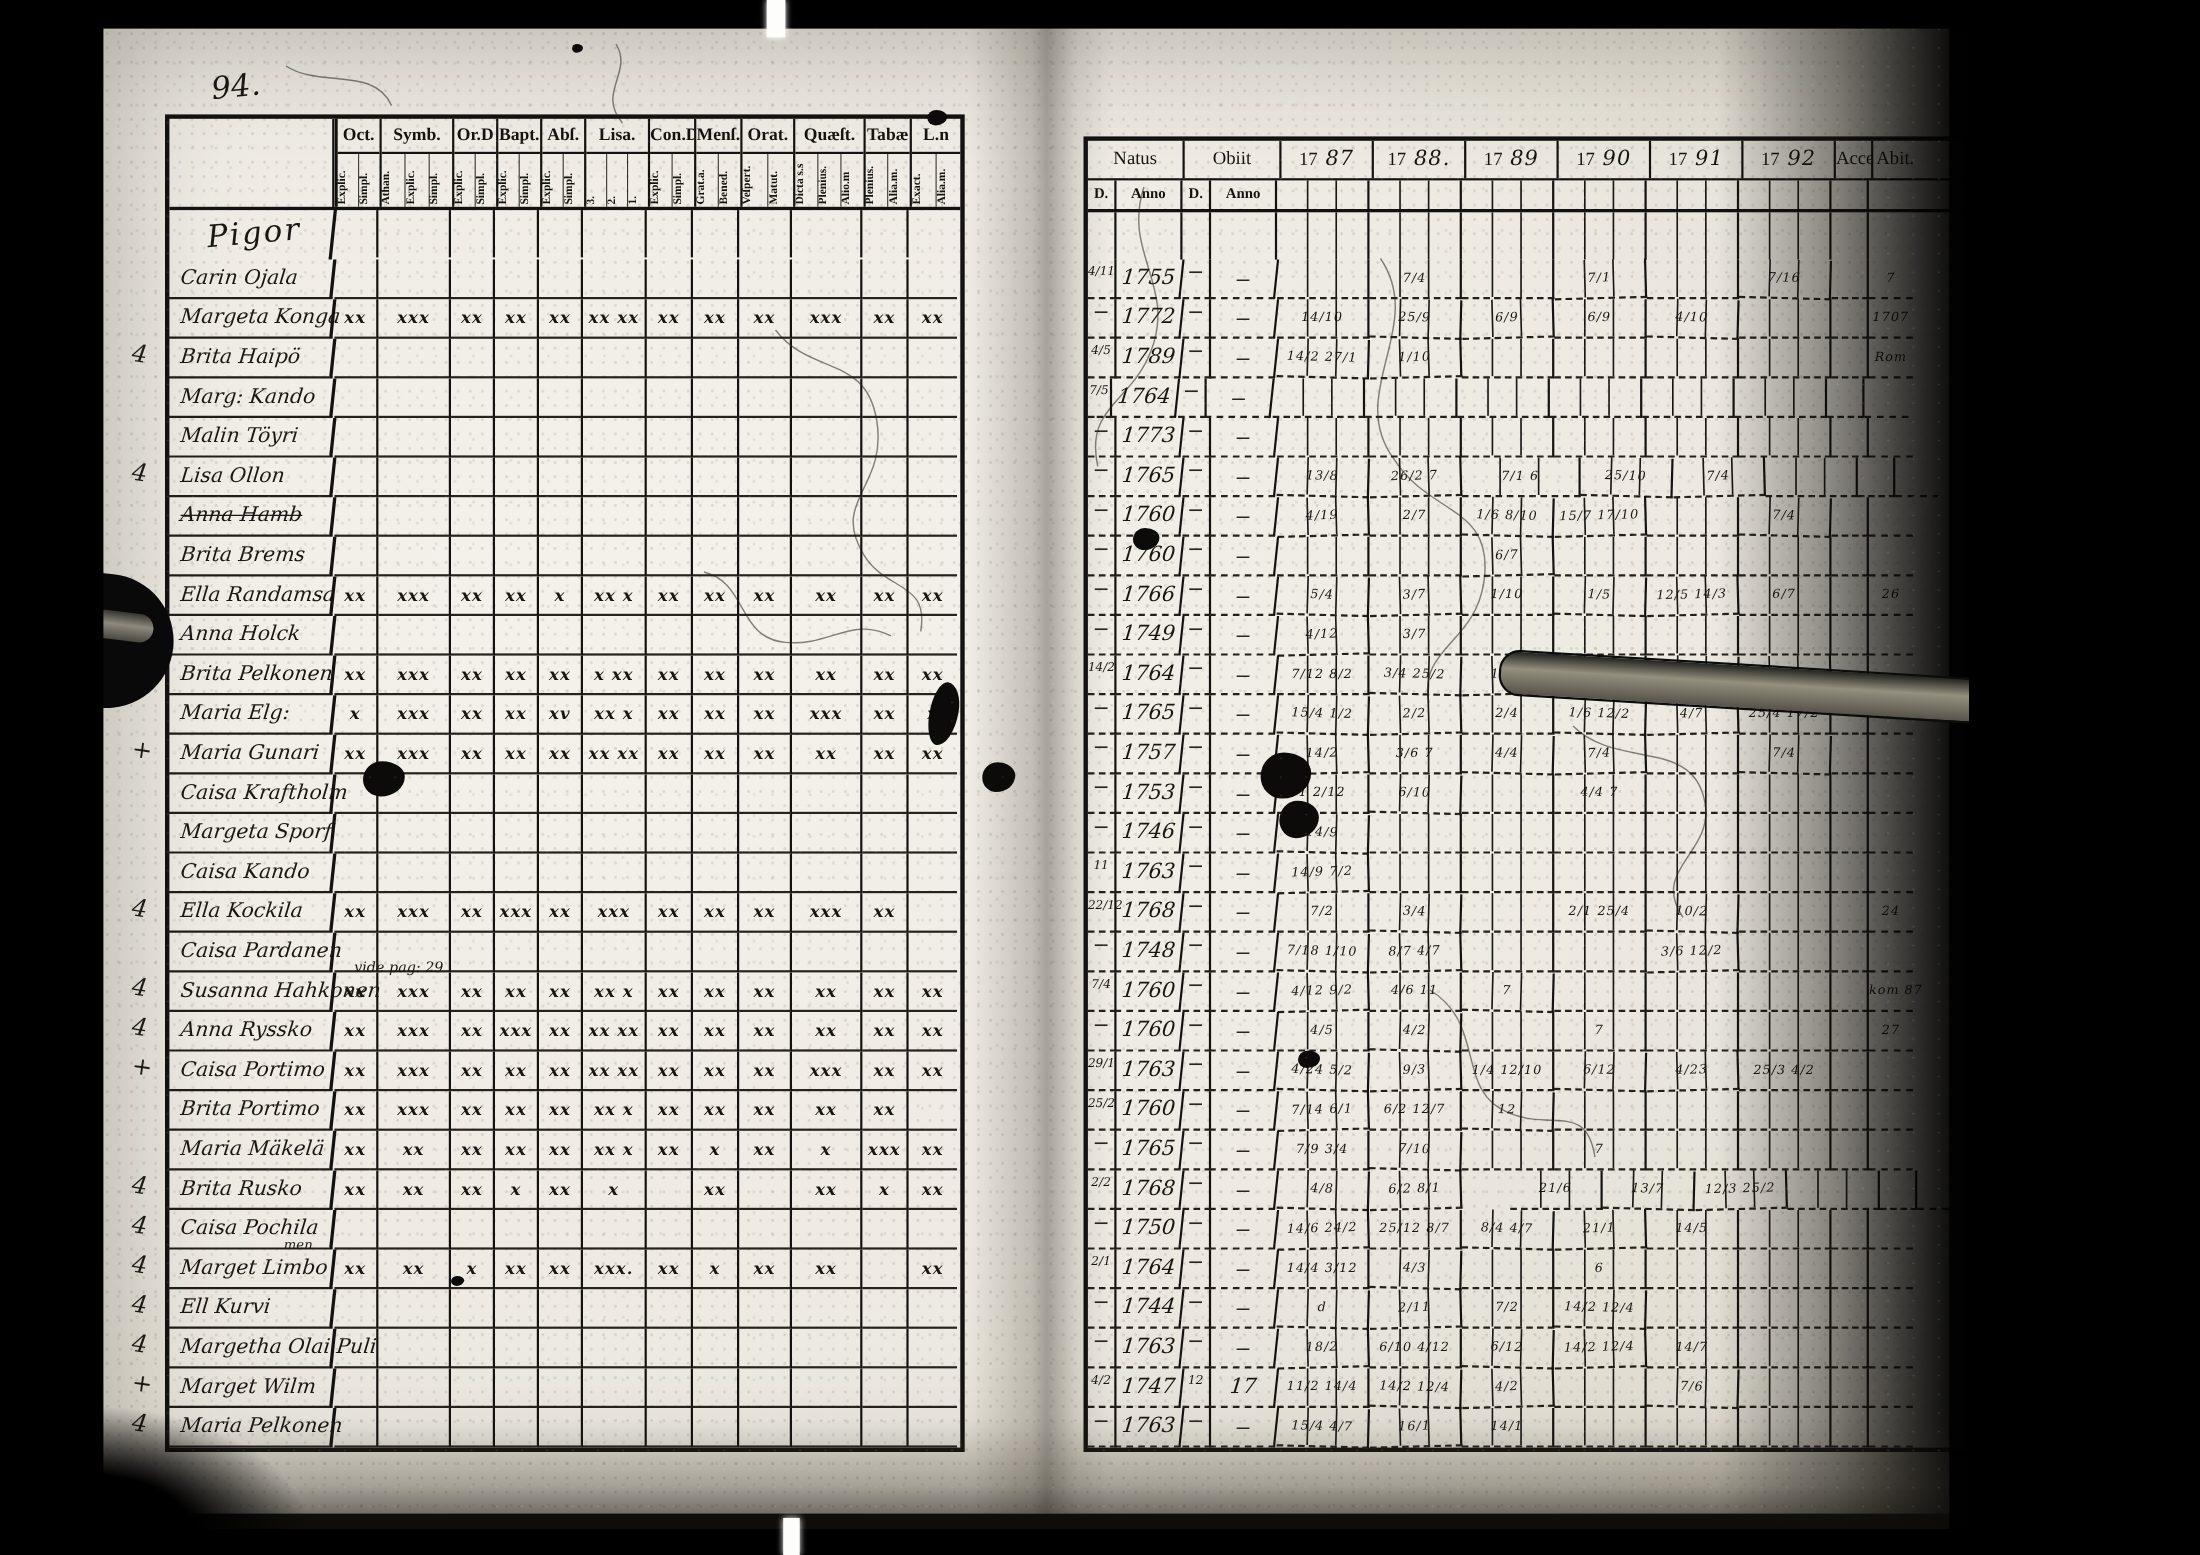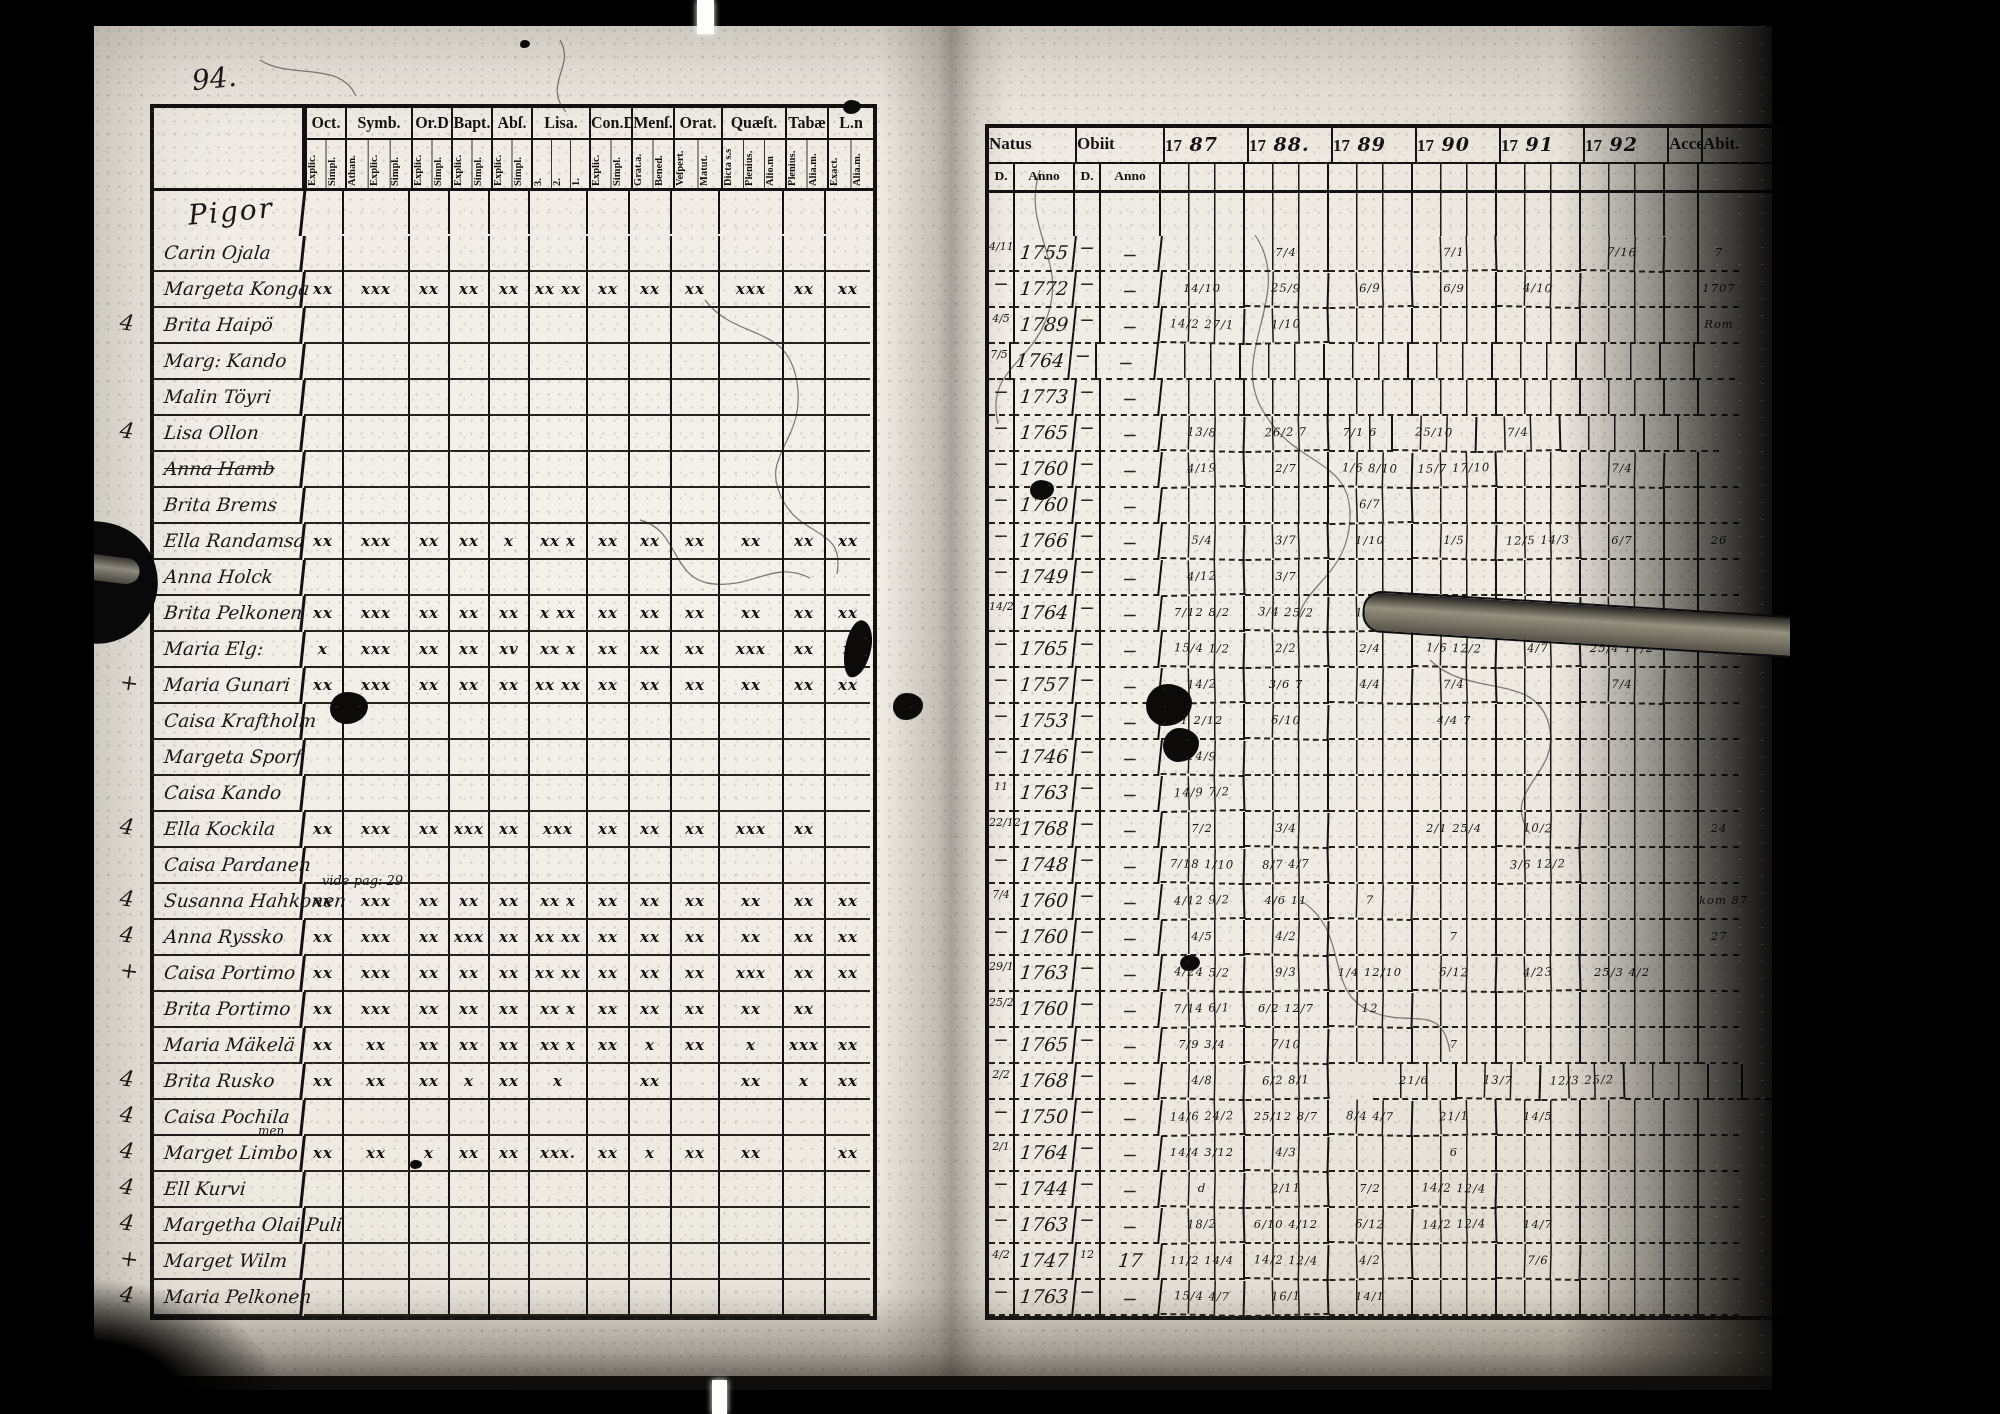--- a/index.html
+++ b/index.html
@@ -70,21 +70,21 @@
          font-family:"DejaVu Serif",serif;font-style:italic;color:#181511;}
   .lcell:last-child{border-right:none;}
   .marginmark{position:absolute;left:-34px;top:2px;font-size:22px;color:#1c1914;transform:rotate(8deg);}
   .rownote{position:absolute;left:168px;top:-11px;font-size:13px;white-space:nowrap;z-index:3;}
   .supnote{position:absolute;left:104px;top:-12px;font-size:12px;}
   
   #rtable{position:absolute;left:985px;top:124px;border:4px solid #141210;background:rgba(255,255,255,.10);}
   #rhead1,#rhead2{display:flex;}
   #rhead1{border-bottom:2px solid #141210;height:34px;}
   #rhead2{border-bottom:3px solid #141210;height:26px;}
-  .rh{border-right:2px solid #141210;text-align:left;font-weight:bold;font-size:17px;line-height:32px;
+  .rh{border-right:2px solid #141210;text-align:center;font-weight:normal;font-size:17px;line-height:32px;
       font-family:"Liberation Serif",serif;color:#15130f;white-space:nowrap;overflow:hidden;box-sizing:border-box;}
   .rh:last-child,.rs:last-child{border-right:none;}
   .rh .scriptdigit{font-family:"DejaVu Serif",serif;font-style:italic;font-size:19px;letter-spacing:1px;}
   .rs{border-right:2px solid #141210;text-align:center;font-weight:bold;font-size:13.5px;line-height:24px;
       font-family:"Liberation Serif",serif;color:#15130f;box-sizing:border-box;}
   .ysub{background-image:linear-gradient(#1a1815,#1a1815),linear-gradient(#1a1815,#1a1815);
       background-repeat:no-repeat;background-size:1.5px 100%,1.5px 100%;background-position:33% 0,66% 0;}
   #rheadingband{height:43px;display:flex;}
   .rrow{display:flex;height:36px;}
   .rcell{border-right:2px solid #141210;border-bottom:2px dashed #242019;box-sizing:border-box;
@@ -798,21 +798,21 @@
           <div class="rcell ycell" style="width: 34px;"></div>
           <div class="rcell ycell" style="width: 40px;"></div>
         </div>
         <div class="rrow">
           <div class="rcell dcol" style="width: 26px;"><span class="dash" style="font-size: 13px;">—</span></div>
           <div class="rcell anno" style="width: 60px;">1765</div>
           <div class="rcell dcol" style="width: 26px;"><span class="dash" style="font-size: 13px;">—</span></div>
           <div class="rcell anno" style="width: 60px;"><span class="dash" style="font-size: 13px;">—</span></div>
           <div class="rcell ycell ysub" style="width: 84px; transform: rotate(1.5deg);">13/8</div>
           <div class="rcell ycell ysub" style="width: 84px; transform: rotate(-1.5deg);">26/2 7</div>
-          <div class="rcell ycell ysub" style="width: 64px; transform: rotate(0deg); text-align: center;">7/1 6</div>
+          <div class="rcell ycell ysub" style="width: 108px; transform: rotate(0deg); text-align: center;">7/1 6</div>
           <div class="rcell ycell ysub" style="width: 84px; transform: rotate(1.5deg);">25/10</div>
           <div class="rcell ycell ysub" style="width: 84px; transform: rotate(-1.5deg);">7/4</div>
           <div class="rcell ycell ysub" style="width: 84px;"></div>
           <div class="rcell ycell" style="width: 34px;"></div>
           <div class="rcell ycell" style="width: 40px;"></div>
         </div>
         <div class="rrow">
           <div class="rcell dcol" style="width: 26px;"><span class="dash" style="font-size: 13px;">—</span></div>
           <div class="rcell anno" style="width: 60px;">1760</div>
           <div class="rcell dcol" style="width: 26px;"><span class="dash" style="font-size: 13px;">—</span></div>

